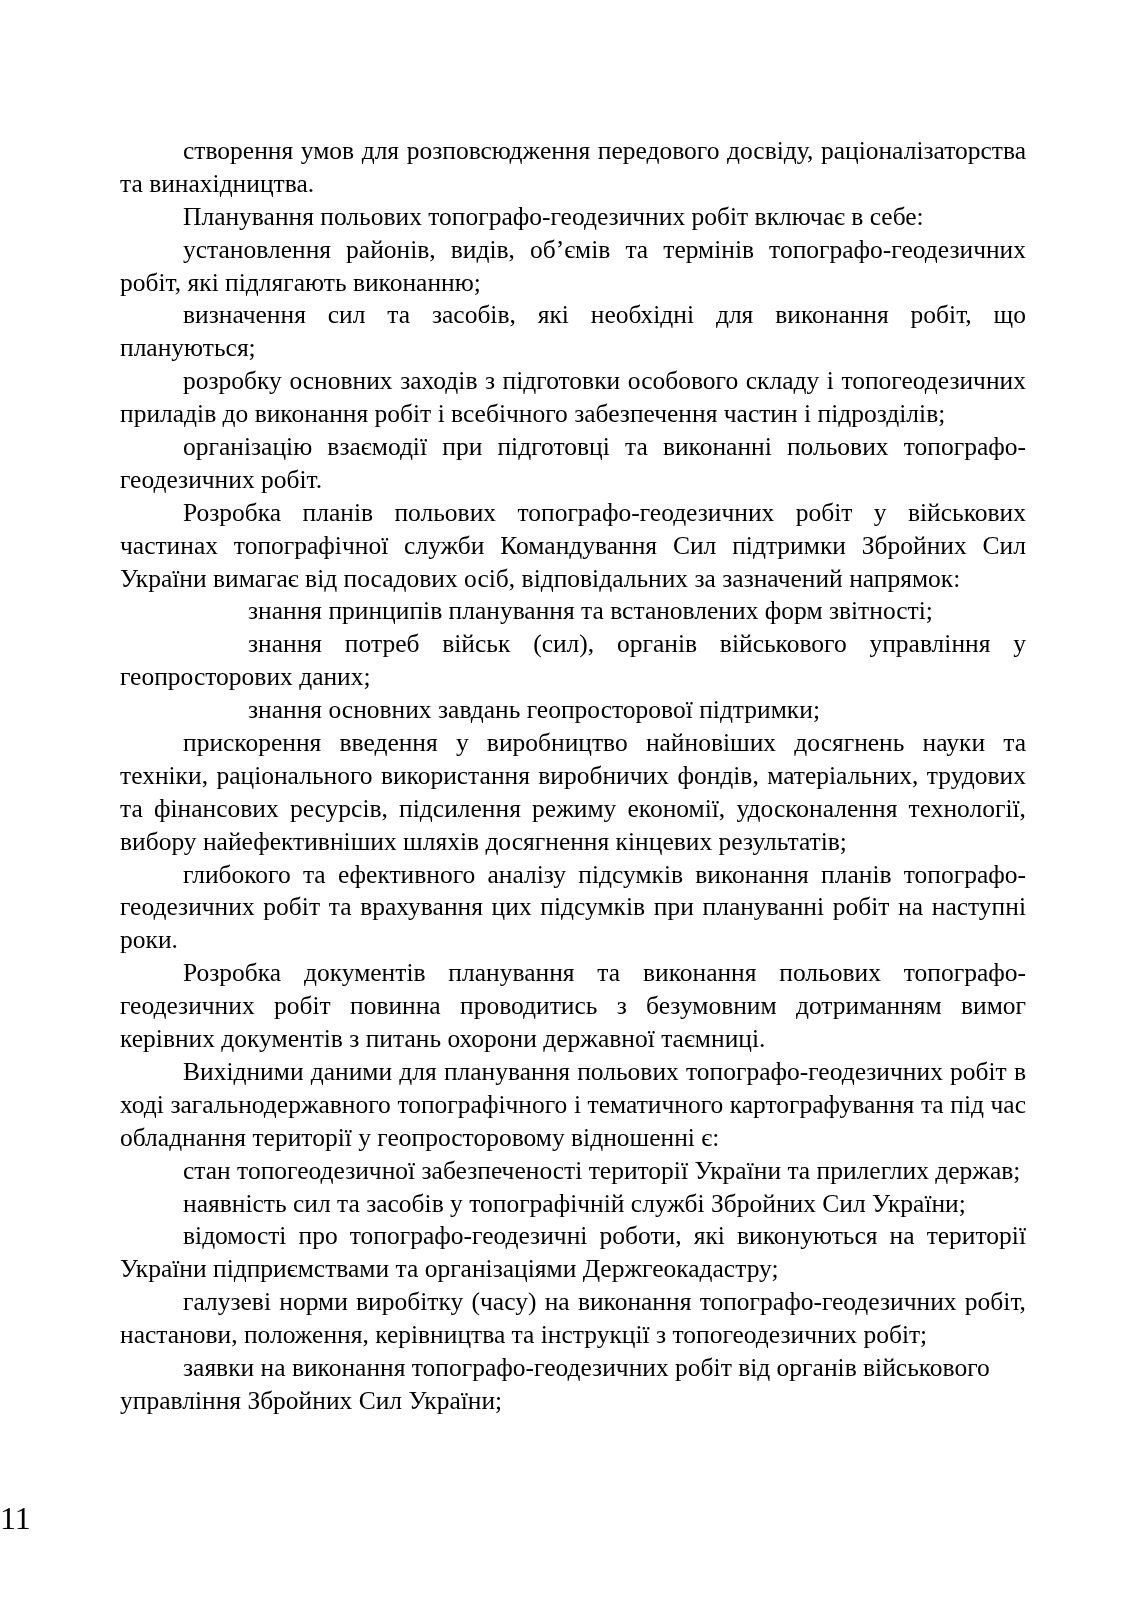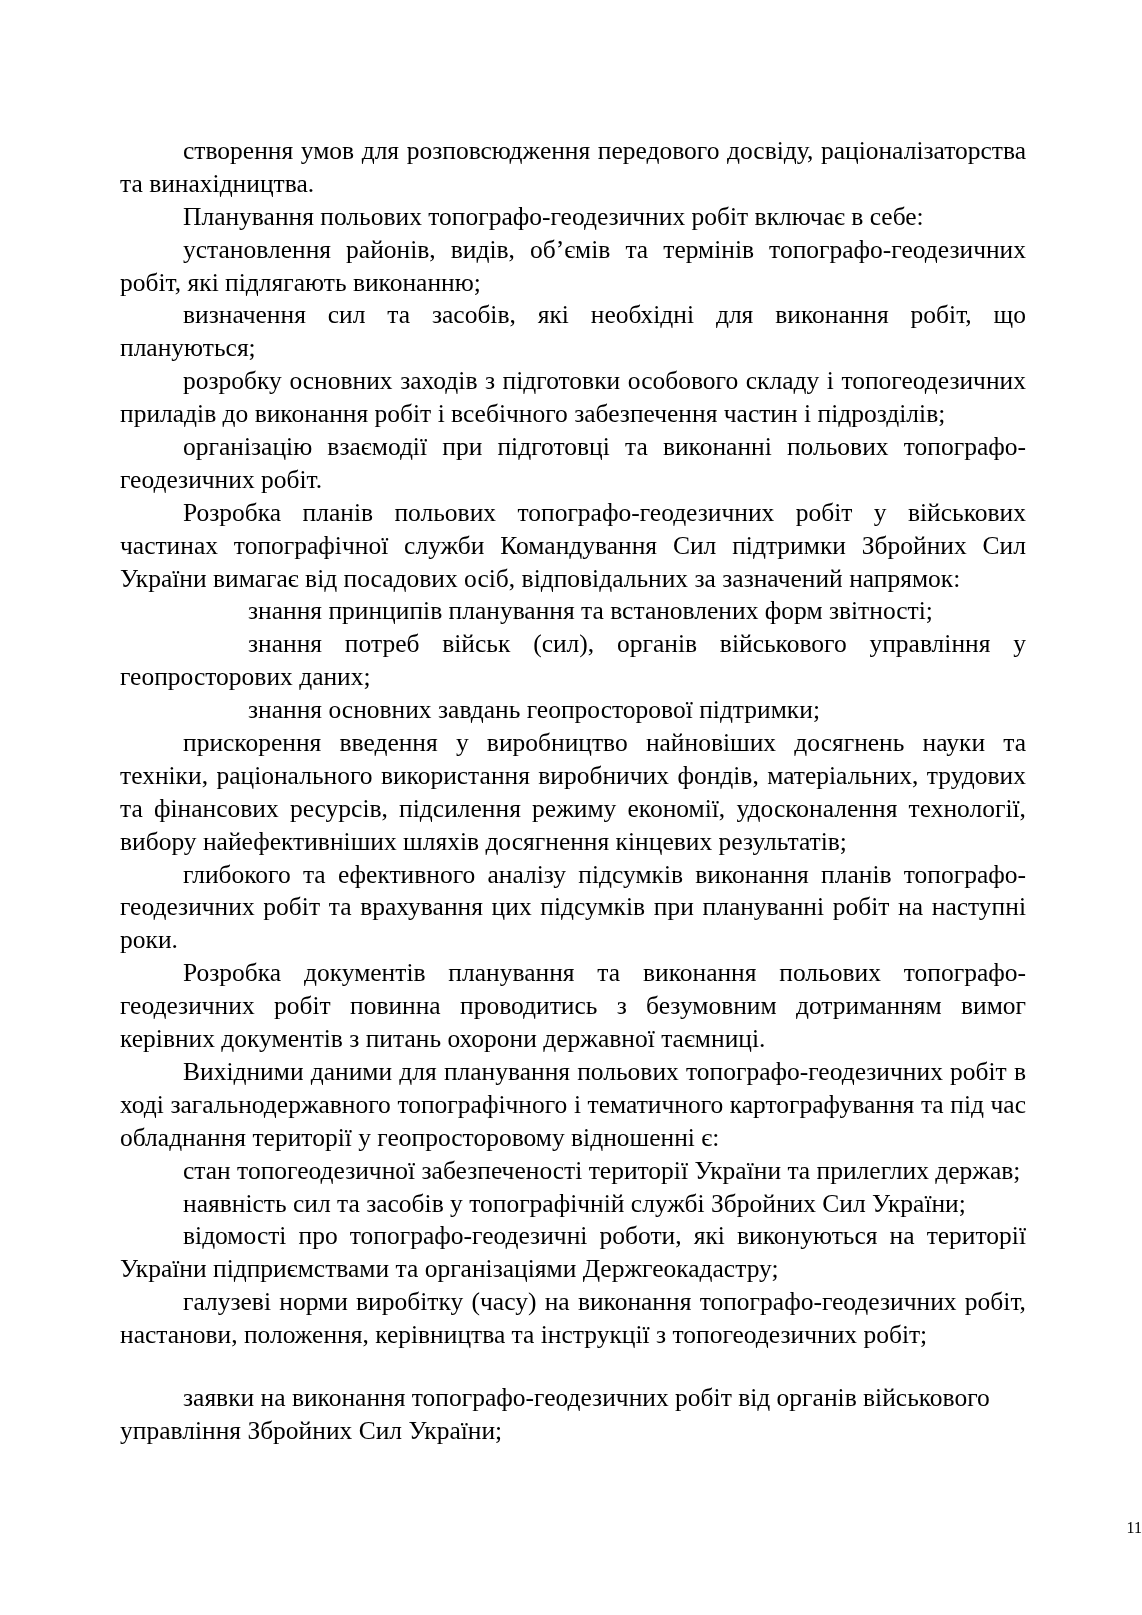--- a/index.html
+++ b/index.html
@@ -31,29 +31,28 @@
   p.para {
     margin: 0;
     text-indent: 63px;
     text-align: justify;
   }
   p.para.wide-indent {
     text-indent: 128px;
   }
   p.para:last-of-type {
     text-align: left;
-    margin-top: 30px;
   }
   .page-number {
     position: absolute;
     left: 0;
     right: 0;
     bottom: 78px;
-    text-align: right;
-    font-size: 16px;
+    text-align: left;
+    font-size: 32px;
     font-family: "Liberation Serif", "DejaVu Serif", serif;
   }
 </style>
 </head>
 <body>
 
 <div class="page">
   <div class="doc-body">
 
     <p class="para">створення умов для розповсюдження передового досвіду, раціоналізаторства та винахідництва.</p>

